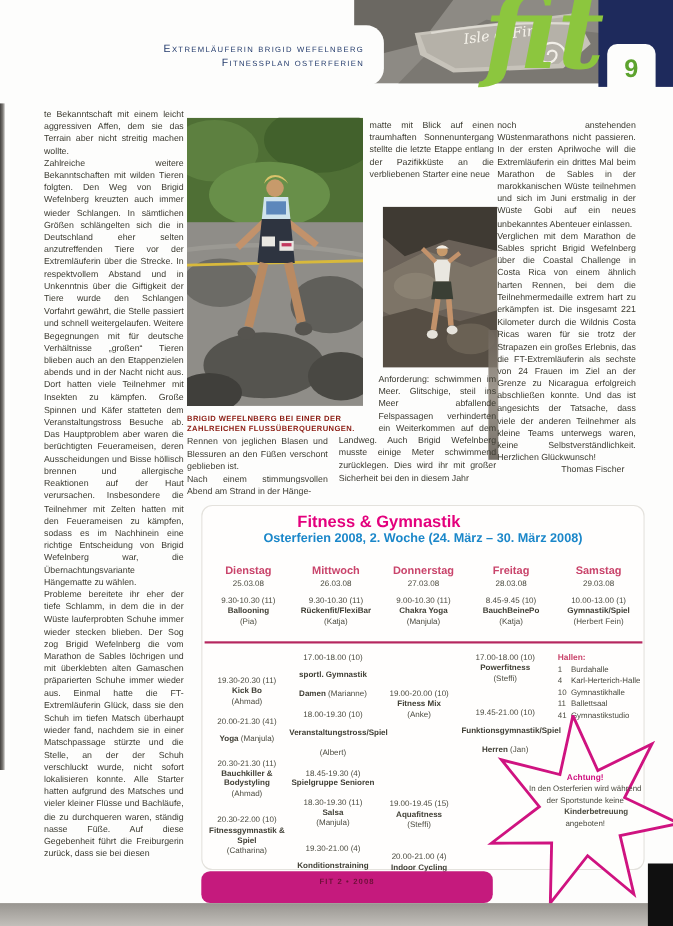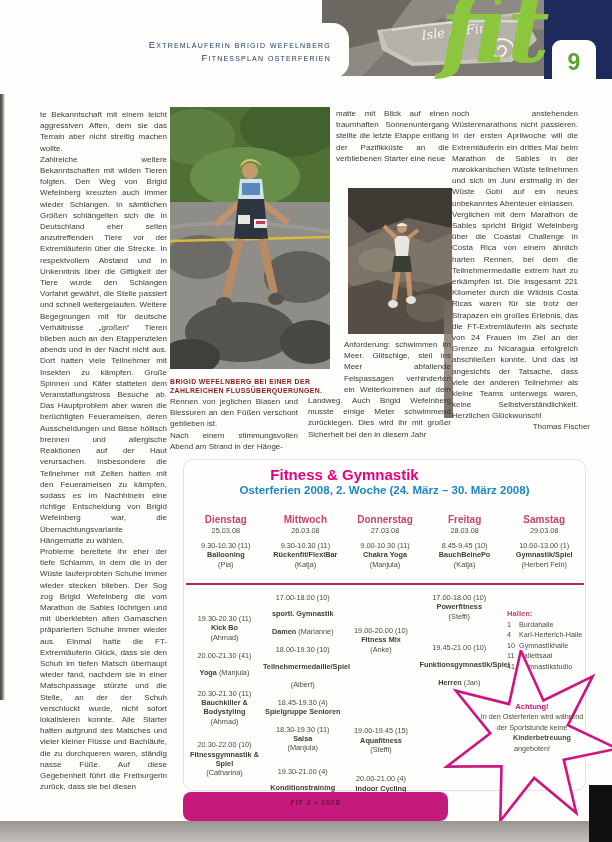--- a/index.html
+++ b/index.html
@@ -24,27 +24,27 @@
   .kicker::first-letter{text-transform:uppercase;}
   .fit-logo{position:absolute;left:440px;top:-16px;z-index:6;color:#8cc63e;
     font-family:"DejaVu Serif",serif;font-style:italic;font-weight:bold;font-size:92px;line-height:1;}
   .page-tab{position:absolute;left:552px;top:40px;width:44px;height:52px;background:#fdfdfc;
     border-radius:9px;z-index:7;display:flex;justify-content:center;}
   .page-num{color:#5da32e;font-size:23px;font-weight:bold;margin-top:9px;}
 
   
   .body-col{position:absolute;font-size:8px;line-height:11.2px;color:#3c3b31;
     text-align:justify;white-space:pre-line;}
-  .col1{left:40px;top:109px;width:127px;}
+  .col1{left:40px;top:98px;width:127px;}
   .col2t{left:170px;top:396px;width:128px;}
   .col3a{left:336px;top:108px;width:113px;}
   .col3b{left:308px;top:339px;width:143px;white-space:normal;}
   .col3b .indent{float:left;width:36px;height:46px;}
   .col4{left:452px;top:108px;width:126px;}
-  .author{left:464px;top:421px;width:126px;text-align:right;white-space:normal;}
+  .author{left:476px;top:421px;width:126px;text-align:center;white-space:normal;}
 
   .caption{position:absolute;left:170px;top:377px;width:160px;font-size:6.9px;line-height:9.4px;
     font-weight:bold;color:#8a1a10;letter-spacing:.4px;text-transform:uppercase;text-align:left;}
 
   .photo1{position:absolute;left:170px;top:107px;width:160px;height:262px;}
   .photo2{position:absolute;left:348px;top:188px;width:104px;height:146px;}
   .photo2-strip{position:absolute;left:444px;top:300px;width:9px;height:118px;
     background:linear-gradient(#6f665c,#8d857a 50%,#5c554c);opacity:.85;}
 
   
@@ -265,21 +265,21 @@
       </div>
     </div>
 
     <div class="day-items day-col">
       <div class="m-item inline" style="margin-top:7px">
         <div class="it-time">17.00-18.00 (10)</div>
         <span class="it-name">sportl. Gymnastik Damen</span><span class="it-who">(Marianne)</span>
       </div>
       <div class="m-item inline" style="margin-top:7px">
         <div class="it-time">18.00-19.30 (10)</div>
-        <span class="it-name">Teilnehmermedaille/Spiel</span><span class="it-who">(Albert)</span>
+        <span class="it-name">Veranstaltungstross/Spiel</span><span class="it-who">(Albert)</span>
       </div>
       <div class="m-item" style="margin-top:7px">
         <div class="it-time">18.45-19.30 (4)</div>
         <span class="it-name">Spielgruppe Senioren</span>
       </div>
       <div class="m-item" style="margin-top:8px">
         <div class="it-time">18.30-19.30 (11)</div>
         <span class="it-name">Salsa</span>
         <span class="it-who">(Manjula)</span>
       </div>
@@ -313,21 +313,21 @@
         <span class="it-name">Powerfitness</span>
         <span class="it-who">(Steffi)</span>
       </div>
       <div class="m-item inline" style="margin-top:22px">
         <div class="it-time">19.45-21.00 (10)</div>
         <span class="it-name">Funktionsgymnastik/Spiel Herren</span><span class="it-who">(Jan)</span>
       </div>
     </div>
 
     <div class="day-items day-col halls">
-      <div class="halls-label" style="margin-top:23px">Hallen:</div>
+      <div class="halls-label" style="margin-top:7px">Hallen:</div>
       <div class="hall-row"><span class="hall-num">1</span><span>Burdahalle</span></div>
       <div class="hall-row"><span class="hall-num">4</span><span>Karl-Herterich-Halle</span></div>
       <div class="hall-row"><span class="hall-num">10</span><span>Gymnastikhalle</span></div>
       <div class="hall-row"><span class="hall-num">11</span><span>Ballettsaal</span></div>
       <div class="hall-row"><span class="hall-num">41</span><span>Gymnastikstudio</span></div>
     </div>
   </div>
 
   <div class="star">
     <svg width="178" height="182" viewBox="0 0 178 182">

